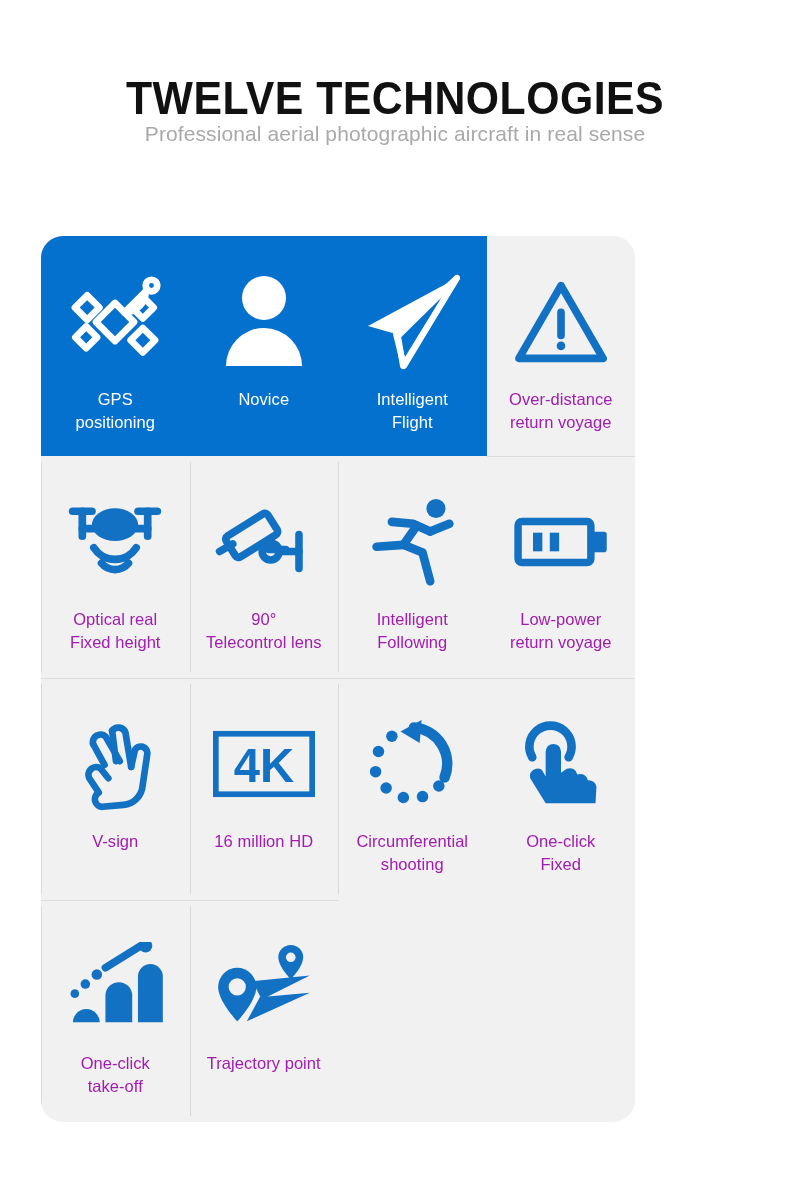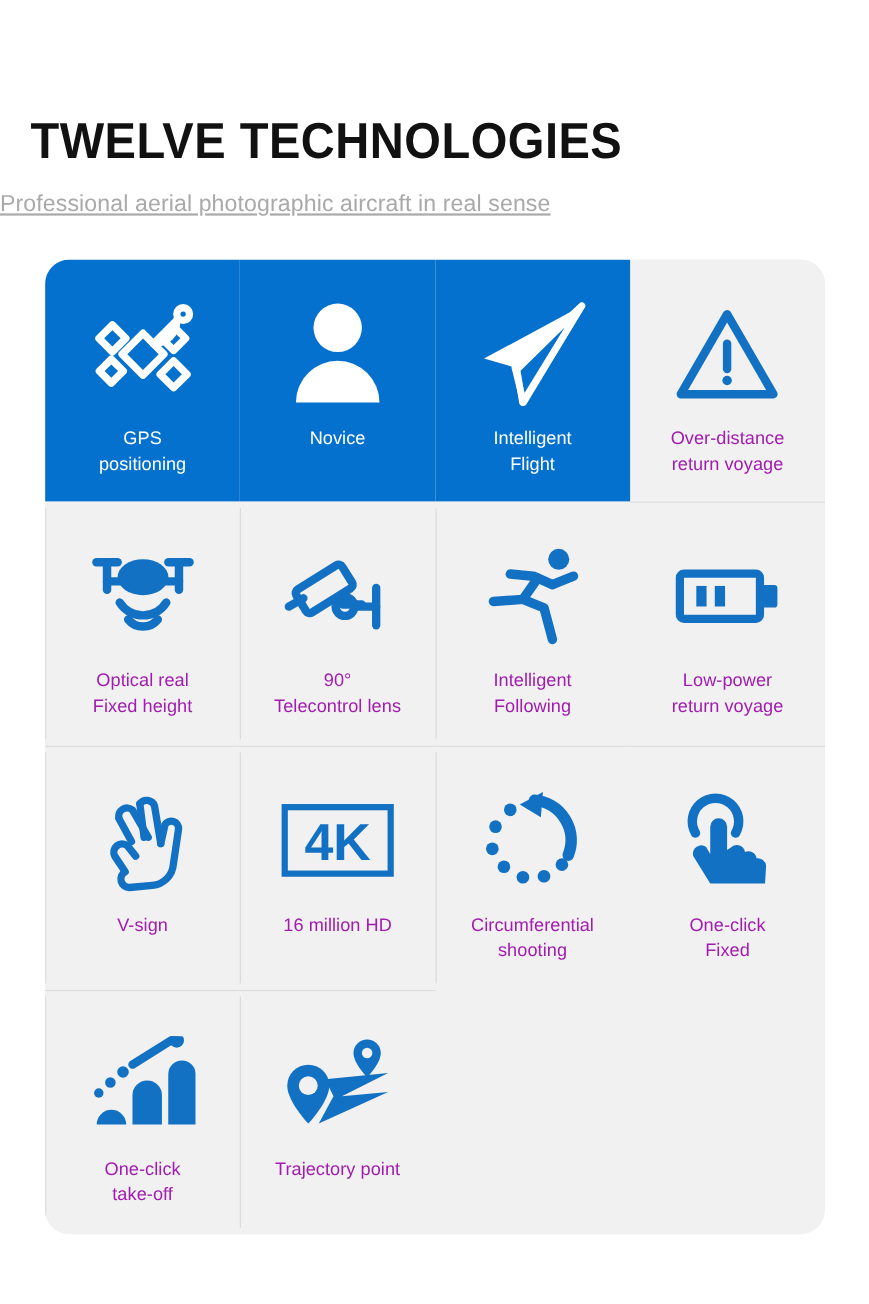--- a/index.html
+++ b/index.html
@@ -12,46 +12,45 @@
   .page {
     position: relative;
     width: 790px;
     height: 1185px;
     background: #ffffff;
     overflow: hidden;
   }
 
   
   .header {
-    padding-top: 104px;
+    padding-top: 74px;
+    text-align: center;
   }
   .page-title {
     font-family: "Liberation Sans Narrow", "Liberation Sans", sans-serif;
     font-size: 46px;
     font-weight: bold;
     letter-spacing: 0.5px;
     color: #111111;
     line-height: 1.05;
     transform: scaleX(0.93);
   }
   .page-subtitle {
-    margin-top: 22px;
     font-size: 21px;
     font-weight: 400;
     color: #a9a9a9;
     letter-spacing: 0.1px;
-    text-decoration: underline;
   }
 
   
   .feature-card {
     position: absolute;
     left: 41px;
     top: 236px;
-    width: 709px;
+    width: 594px;
     height: 886px;
     border-radius: 22px;
     overflow: hidden;
     background: #f1f1f1;
     display: grid;
     grid-template-columns: repeat(4, 1fr);
     grid-template-rows: 220px 222px 222px 222px;
   }
 
   .cell {

